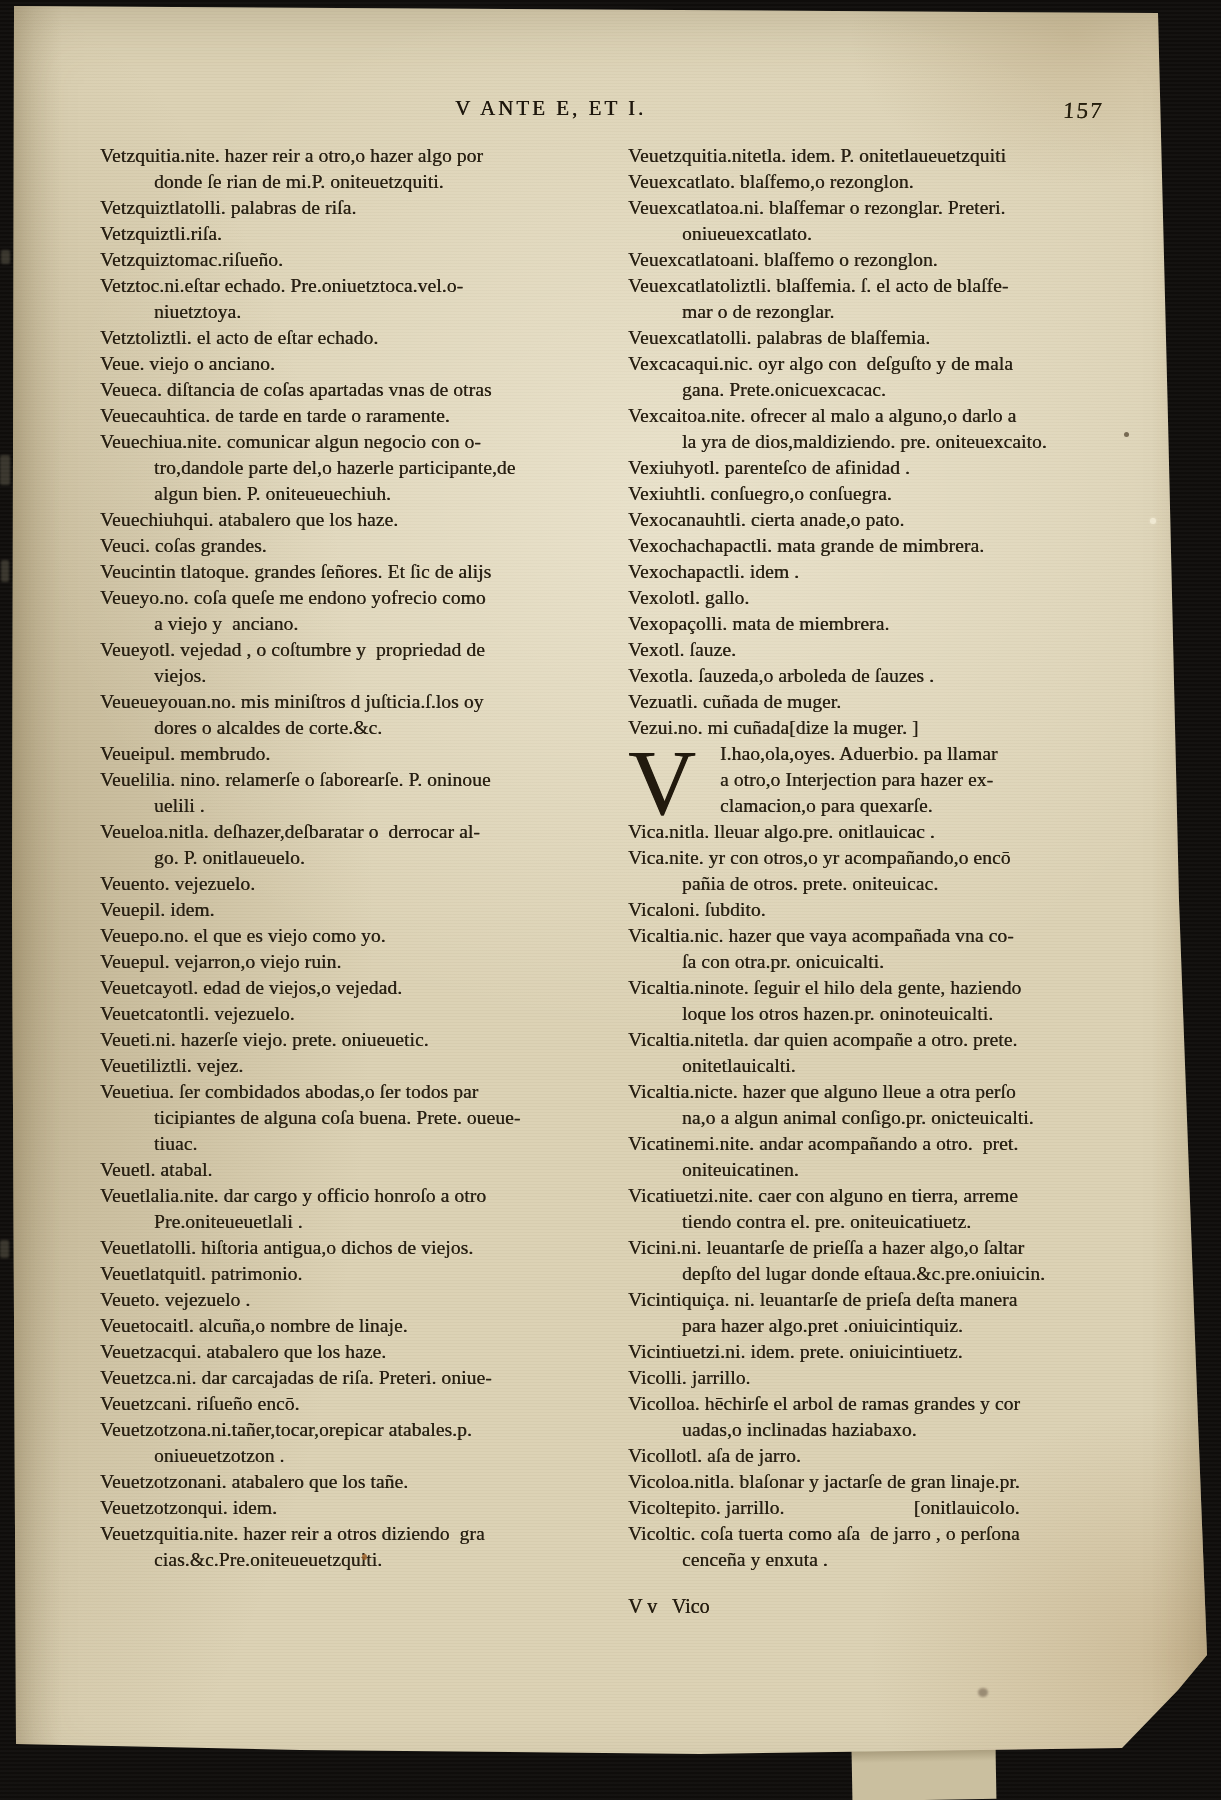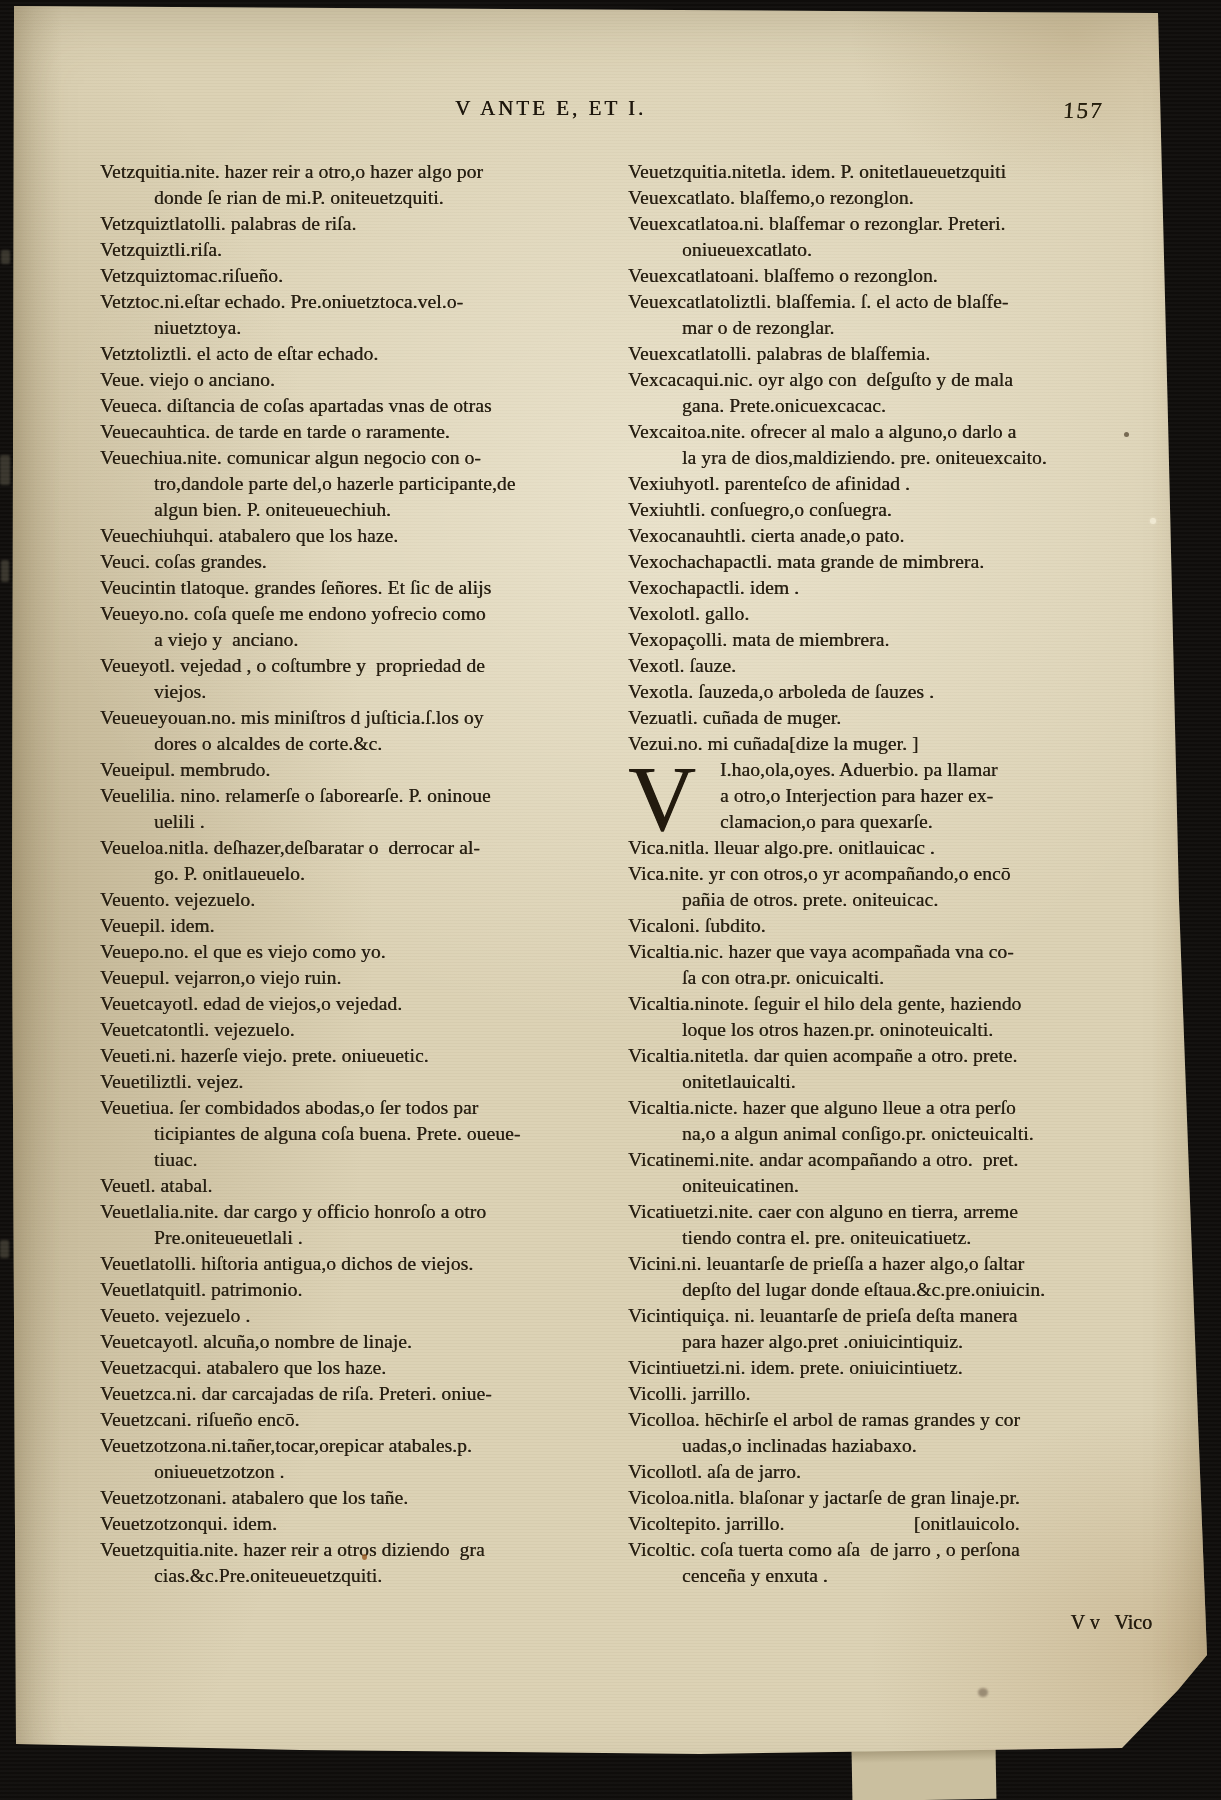--- a/index.html
+++ b/index.html
@@ -17,31 +17,31 @@
       radial-gradient(ellipse 300px 200px at 88% 2%, rgba(160,132,86,0.25), transparent 75%),
       linear-gradient(90deg, rgba(118,98,60,0.30) 0, rgba(118,98,60,0.10) 34px, transparent 62px),
       linear-gradient(270deg, rgba(150,122,76,0.22) 0, transparent 70px),
       repeating-linear-gradient(0deg, rgba(118,102,68,0.05) 0 1px, transparent 1px 3px);
     box-shadow:inset 0 0 70px rgba(92,76,46,0.38);
     color:#261e12;}
   .running-head{position:absolute;left:455px;top:96px;font-size:21px;letter-spacing:3px;
     color:#1e170d;text-shadow:0.4px 0 0 currentColor;}
   .folio{position:absolute;left:1063px;top:98px;font-size:23px;letter-spacing:2px;
     color:#27200f;text-shadow:0.3px 0 0 currentColor;transform:skewX(-4deg);}
-  .col{position:absolute;top:159px;}
+  .col{position:absolute;top:143px;}
   .col-left{left:100px;width:516px;}
   .col-right{left:628px;width:540px;}
   .entry{margin:0;}
   .line{white-space:pre;font-size:19.5px;line-height:26px;letter-spacing:0.1px;
     color:#271f12;text-shadow:0.35px 0 0 rgba(39,31,18,0.85);}
   .line.cont{padding-left:54px;font-family:Liberation Serif, serif;}
   .has-dropcap .dropcap{float:left;width:92px;font-size:94px;line-height:76px;height:78px;
     text-align:left;color:#221a0e;text-shadow:0.6px 0 0 currentColor;transform:translateY(3px);}
   .has-dropcap{overflow:hidden;}
-  .signature-line{margin-top:22px;text-align:right;padding-right:16px;font-size:20px;
+  .signature-line{margin-top:22px;padding-right:16px;font-size:20px;
     white-space:pre;color:#261e11;text-shadow:0.4px 0 0 currentColor;}
   .margin-fragment{position:absolute;background:rgba(205,195,165,0.22);border-radius:2px;filter:blur(1px);}
   .f1{left:1px;top:250px;width:9px;height:14px;}
   .f2{left:0px;top:455px;width:10px;height:30px;}
   .f3{left:1px;top:560px;width:8px;height:22px;}
   .f4{left:0px;top:1240px;width:9px;height:18px;}
   .speck{position:absolute;border-radius:50%;}
   .speck-1{left:1150px;top:518px;width:6px;height:6px;background:#efe8d2;box-shadow:0 0 3px rgba(240,232,210,0.8);}
   .speck-2{left:1124px;top:432px;width:5px;height:5px;background:#4a3c26;opacity:0.7;}
   .speck-3{left:362px;top:1554px;width:5px;height:6px;background:#9a5a22;opacity:0.8;}
@@ -169,21 +169,21 @@
         <div class="entry">
           <div class="line">Veuetlatolli. hiſtoria antigua,o dichos de viejos.</div>
         </div>
         <div class="entry">
           <div class="line">Veuetlatquitl. patrimonio.</div>
         </div>
         <div class="entry">
           <div class="line">Veueto. vejezuelo .</div>
         </div>
         <div class="entry">
-          <div class="line">Veuetcayotl. alcuña,o nombre de linaje.</div>
+          <div class="line">Veuetocaitl. alcuña,o nombre de linaje.</div>
         </div>
         <div class="entry">
           <div class="line">Veuetzacqui. atabalero que los haze.</div>
         </div>
         <div class="entry">
           <div class="line">Veuetzca.ni. dar carcajadas de riſa. Preteri. oniue-</div>
         </div>
         <div class="entry">
           <div class="line">Veuetzcani. riſueño encō.</div>
         </div>

